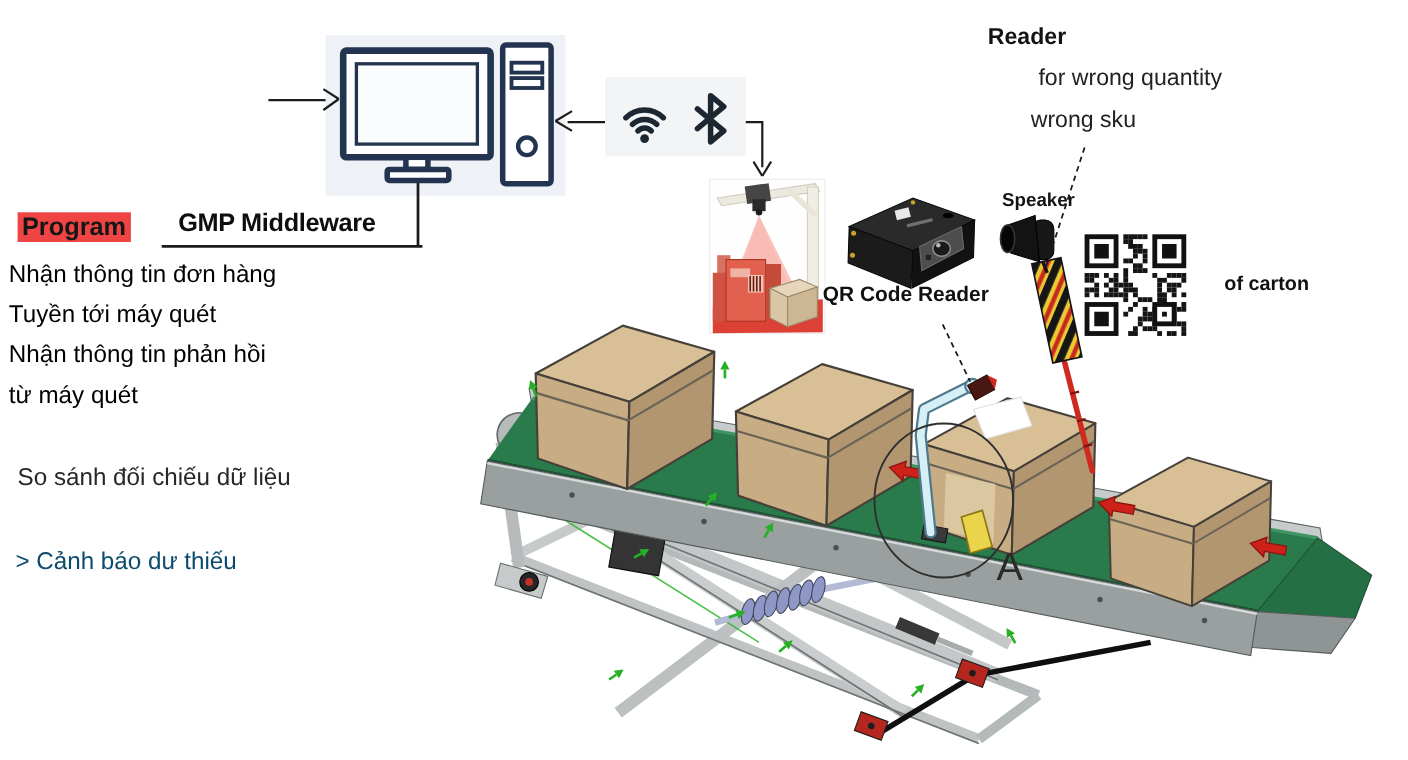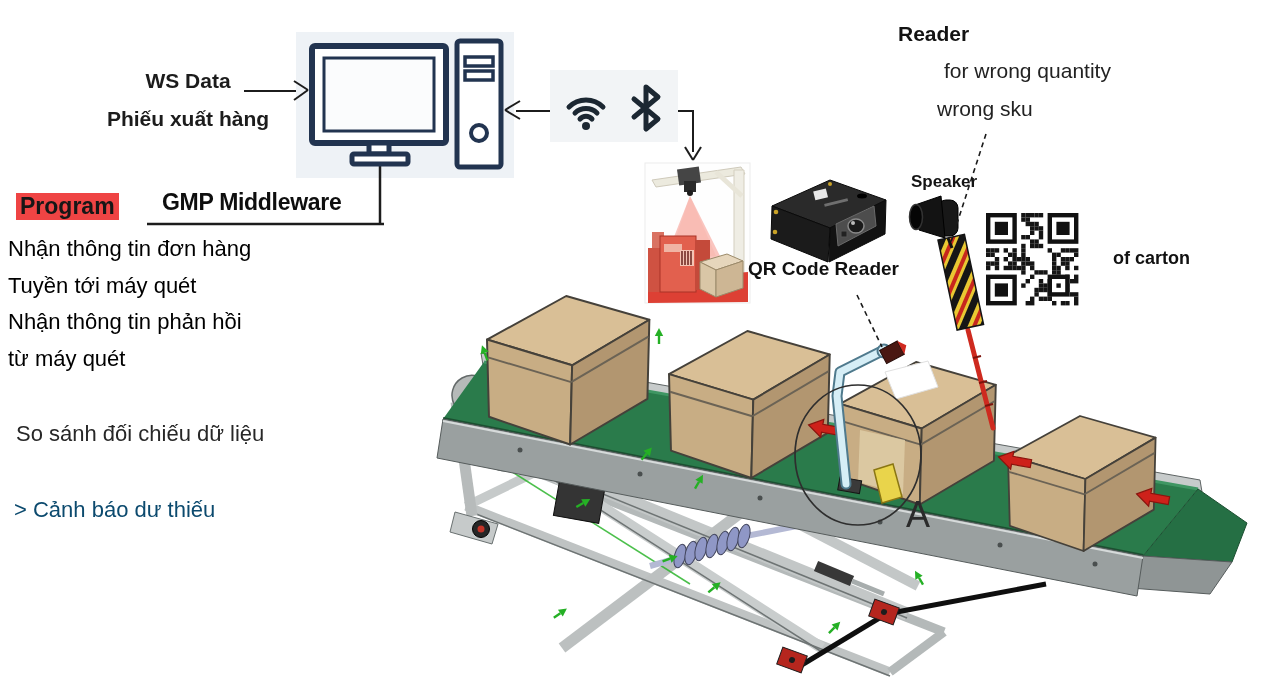--- a/index.html
+++ b/index.html
@@ -406,24 +406,20 @@
   </g>
 
   <ellipse cx="858" cy="455" rx="63" ry="70" fill="none" stroke="#2e2e2e" stroke-width="1.7"></ellipse>
 
   <g stroke="#1a1a1a" stroke-width="1.6" stroke-dasharray="5,4">
     <line x1="986" y1="134" x2="951" y2="242"></line>
     <line x1="857" y1="295" x2="882" y2="347"></line>
   </g>
 </svg>
 
-<div class="lbl ws-block">
-  <div>WS Data</div>
-  <div>Phiếu xuất hàng</div>
-</div>
 
 <div class="lbl program-title">Program</div>
 <div class="lbl gmp-label">GMP Middleware</div>
 
 <div class="lbl program-lines">
   <div>Nhận thông tin đơn hàng</div>
   <div>Tuyền tới máy quét</div>
   <div>Nhận thông tin phản hồi</div>
   <div>từ máy quét</div>
 </div>

